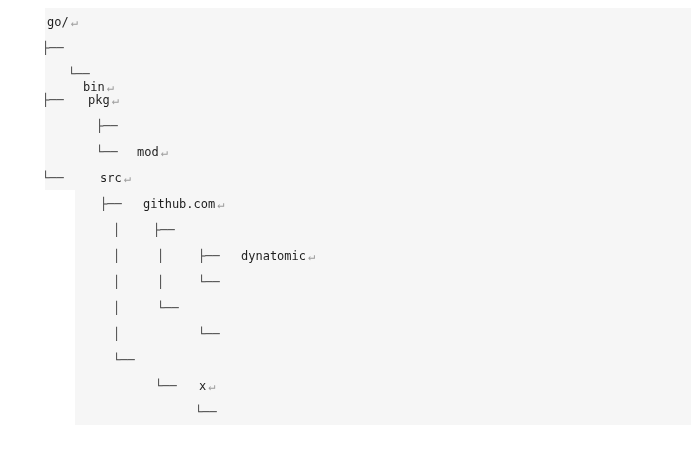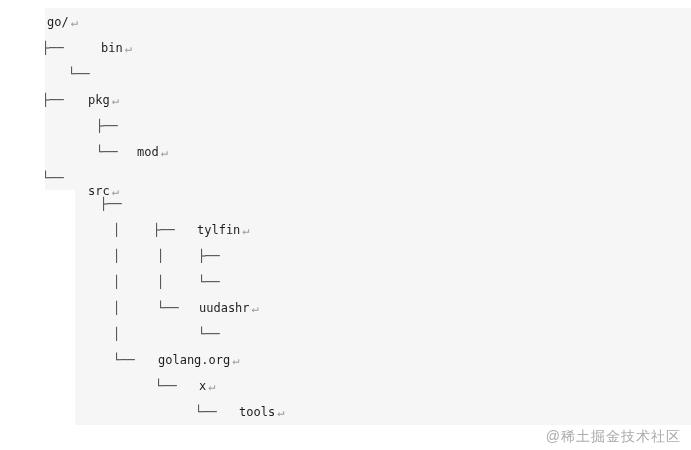--- a/index.html
+++ b/index.html
@@ -21,30 +21,29 @@
   }
 </style>
 </head>
 <body>
 
 <div class="stage">
   <div class="band band-top"></div>
   <div class="band band-bottom"></div>
   <div class="tree" id="tree">
       <div class="tree-line" style="top: 0px;"><span class="entry" style="left: 47px;">go/<span class="ret">↵</span></span></div>
-      <div class="tree-line" style="top: 26px;"><span class="branch" style="left: 42px;">├──</span><span class="entry" style="left: 101px;">bin<span class="ret">↵</span></span></div>
+      <div class="tree-line" style="top: 26px;"><span class="branch" style="left: 42px;">├──</span><span class="entry" style="left: 83px; margin-top: 39px;">bin<span class="ret">↵</span></span></div>
       <div class="tree-line" style="top: 52px;"><span class="branch" style="left: 68px;">└──</span></div>
       <div class="tree-line" style="top: 78px;"><span class="branch" style="left: 42px;">├──</span><span class="entry" style="left: 88px;">pkg<span class="ret">↵</span></span></div>
       <div class="tree-line" style="top: 104px;"><span class="branch" style="left: 96px;">├──</span></div>
       <div class="tree-line" style="top: 130px;"><span class="branch" style="left: 96px;">└──</span><span class="entry" style="left: 137px;">mod<span class="ret">↵</span></span></div>
-      <div class="tree-line" style="top: 156px;"><span class="branch" style="left: 42px;">└──</span><span class="entry" style="left: 88px; margin-top: 13px;">src<span class="ret">↵</span></span></div>
-      <div class="tree-line" style="top: 182px;"><span class="branch" style="left: 100px;">├──</span></div>
-      <div class="tree-line" style="top: 208px;"><span class="branch" style="left: 113px;">│</span><span class="branch" style="left: 153px;">├──</span><span class="entry" style="left: 197px;">tylfin<span class="ret">↵</span></span></div>
-      <div class="tree-line" style="top: 234px;"><span class="branch" style="left: 113px;">│</span><span class="branch" style="left: 157px;">│</span><span class="branch" style="left: 198px;">├──</span></div>
+      <div class="tree-line" style="top: 156px;"><span class="branch" style="left: 42px;">└──</span><span class="entry" style="left: 100px;">src<span class="ret">↵</span></span></div>
+      <div class="tree-line" style="top: 182px;"><span class="branch" style="left: 100px;">├──</span><span class="entry" style="left: 143px;">github.com<span class="ret">↵</span></span></div>
+      <div class="tree-line" style="top: 208px;"><span class="branch" style="left: 113px;">│</span><span class="branch" style="left: 153px;">├──</span></div>
+      <div class="tree-line" style="top: 234px;"><span class="branch" style="left: 113px;">│</span><span class="branch" style="left: 157px;">│</span><span class="branch" style="left: 198px;">├──</span><span class="entry" style="left: 241px;">dynatomic<span class="ret">↵</span></span></div>
       <div class="tree-line" style="top: 260px;"><span class="branch" style="left: 113px;">│</span><span class="branch" style="left: 157px;">│</span><span class="branch" style="left: 198px;">└──</span></div>
-      <div class="tree-line" style="top: 286px;"><span class="branch" style="left: 113px;">│</span><span class="branch" style="left: 157px;">└──</span><span class="entry" style="left: 199px;">uudashr<span class="ret">↵</span></span></div>
+      <div class="tree-line" style="top: 286px;"><span class="branch" style="left: 113px;">│</span><span class="branch" style="left: 157px;">└──</span></div>
       <div class="tree-line" style="top: 312px;"><span class="branch" style="left: 113px;">│</span><span class="branch" style="left: 198px;">└──</span></div>
-      <div class="tree-line" style="top: 338px;"><span class="branch" style="left: 113px;">└──</span><span class="entry" style="left: 158px;">golang.org<span class="ret">↵</span></span></div>
+      <div class="tree-line" style="top: 338px;"><span class="branch" style="left: 113px;">└──</span></div>
       <div class="tree-line" style="top: 364px;"><span class="branch" style="left: 155px;">└──</span><span class="entry" style="left: 199px;">x<span class="ret">↵</span></span></div>
-      <div class="tree-line" style="top: 390px;"><span class="branch" style="left: 195px;">└──</span><span class="entry" style="left: 239px;">tools<span class="ret">↵</span></span></div>
+      <div class="tree-line" style="top: 390px;"><span class="branch" style="left: 195px;">└──</span></div>
     </div>
-  <div class="watermark">@稀土掘金技术社区</div>
 </div>
 
 </body></html>

